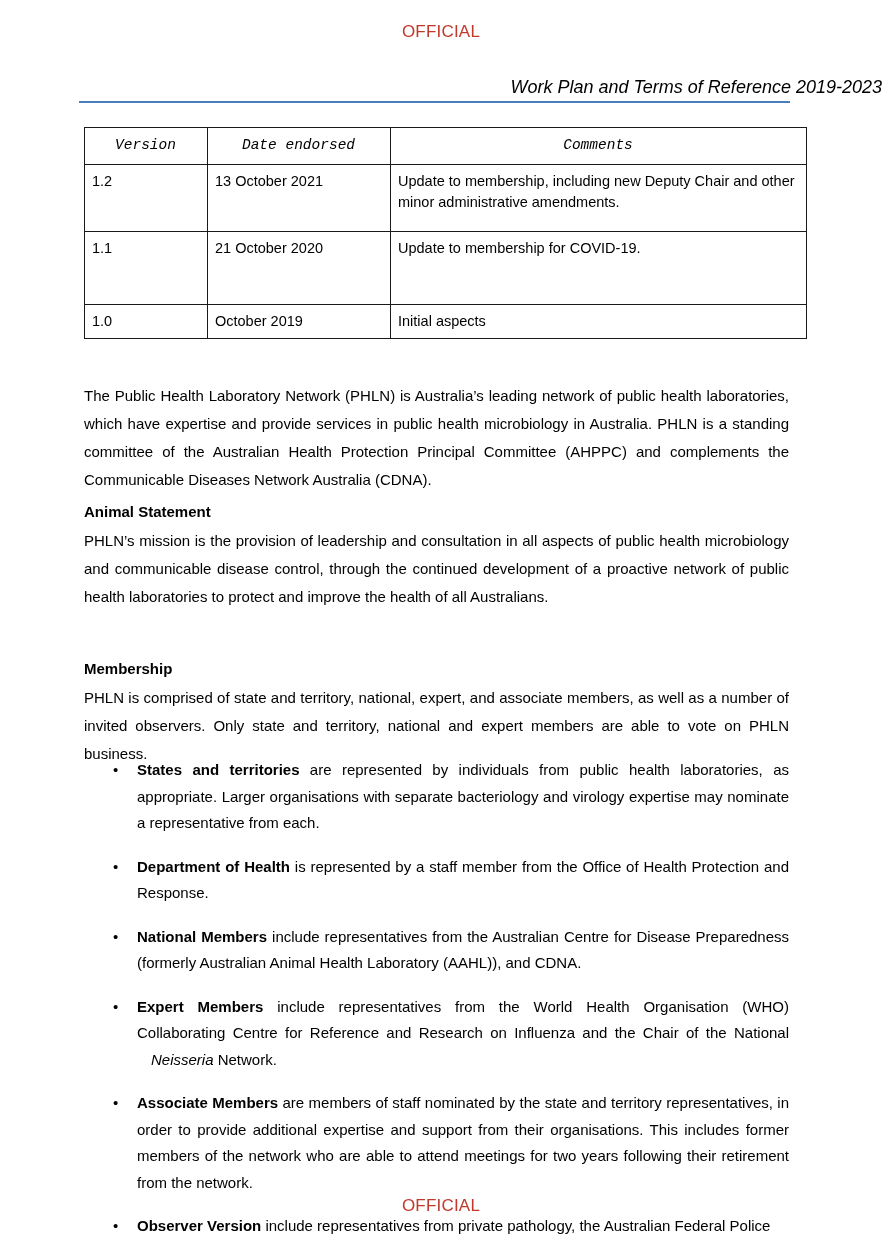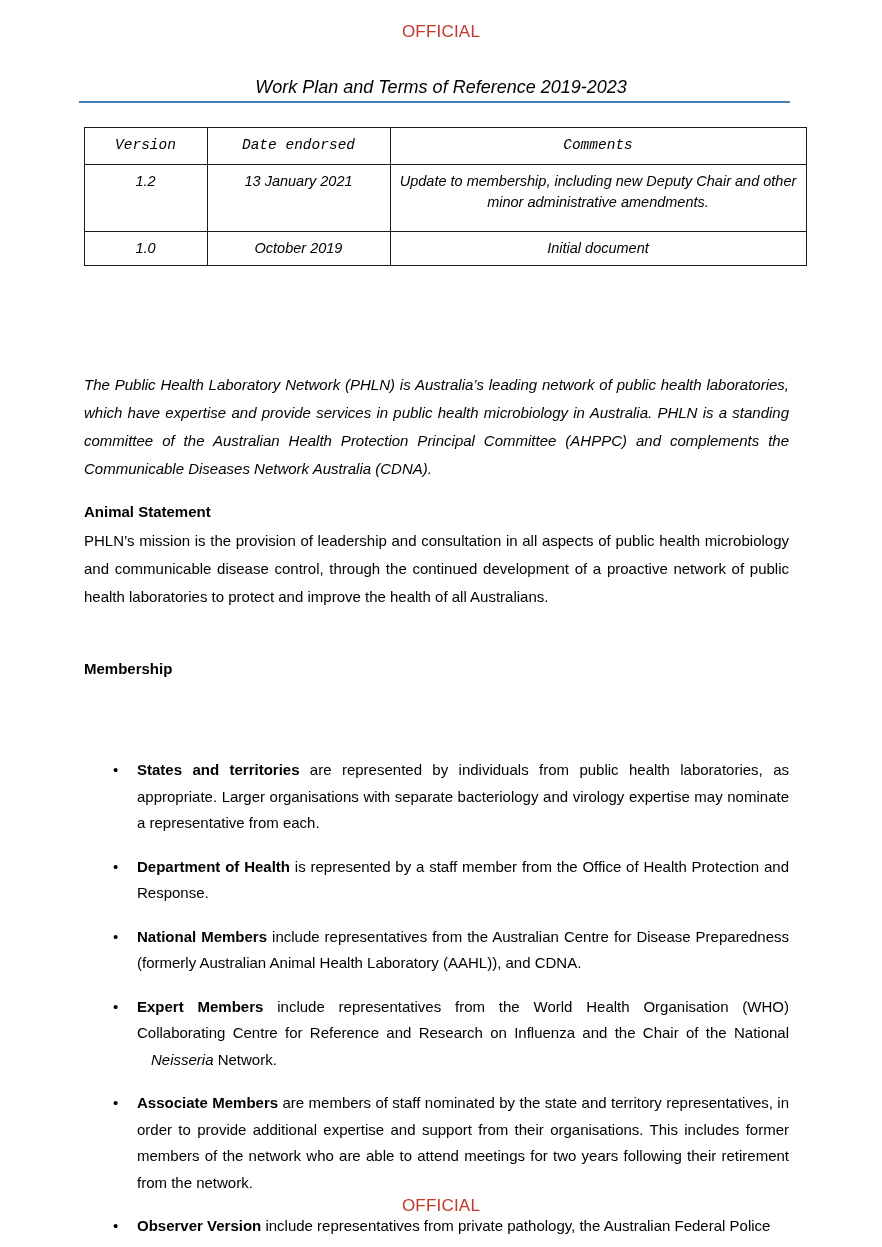--- a/index.html
+++ b/index.html
@@ -46,21 +46,21 @@
     font-size: 26px;
     font-weight: bold;
     letter-spacing: -0.2px;
     color: #000;
   }
   .doc-subtitle {
     position: absolute;
     left: 0;
     top: 77px;
     width: 882px;
-    text-align: center;
+    text-align: right;
     font-size: 18px;
     font-style: italic;
     font-weight: 400;
     color: #000;
   }
   .header-rule {
     position: absolute;
     left: 79px;
     top: 101px;
     width: 711px;
@@ -90,21 +90,21 @@
     line-height: 1.45;
   }
   .version-table th {
     text-align: center;
     font-style: italic;
     font-weight: 400;
     padding-top: 7px;
     padding-bottom: 8px;
     font-family: Liberation Mono, monospace;
   }
-  .version-table td { text-align: center; font-style: italic; }
+  .version-table td { text-align: left; }
   .row-h1 td { height: 54px; }
   .row-h2 td { height: 60px; }
   .row-h3 td { height: 20px; }
 
   
   .body-col {
     position: absolute;
     left: 84px;
     width: 705px;
   }
@@ -186,45 +186,53 @@
     <thead>
       <tr>
         <th>Version</th>
         <th>Date endorsed</th>
         <th>Comments</th>
       </tr>
     </thead>
     <tbody>
       <tr class="row-h1">
         <td>1.2</td>
-        <td>13 January 2021</td>
+        <td>13 October 2021</td>
         <td>Update to membership, including new Deputy Chair and other minor administrative amendments.</td>
+      </tr>
+      <tr class="row-h2">
+        <td>1.1</td>
+        <td>21 October 2020</td>
+        <td>Update to membership for COVID-19.</td>
       </tr>
       <tr class="row-h3">
         <td>1.0</td>
         <td>October 2019</td>
-        <td>Initial document</td>
+        <td>Initial aspects</td>
       </tr>
     </tbody>
   </table>
 
-  <div class="body-col" style="top: 371px; font-style: italic;">
+  <div class="body-col" style="top: 382px;">
     <p class="para">The Public Health Laboratory Network (PHLN) is Australia’s leading network of public health laboratories, which have expertise and provide services in public health microbiology in Australia. PHLN is a standing committee of the Australian Health Protection Principal Committee (AHPPC) and complements the Communicable Diseases Network Australia (CDNA).</p>
   </div>
 
   <div class="body-col" style="top: 498px;">
     <h2 class="section-heading">Animal Statement</h2>
   </div>
   <div class="body-col" style="top: 527px;">
     <p class="para">PHLN’s mission is the provision of leadership and consultation in all aspects of public health microbiology and communicable disease control, through the continued development of a proactive network of public health laboratories to protect and improve the health of all Australians.</p>
   </div>
 
   <div class="body-col" style="top: 655px;">
     <h2 class="section-heading">Membership</h2>
   </div>
+  <div class="body-col" style="top: 684px;">
+    <p class="para">PHLN is comprised of state and territory, national, expert, and associate members, as well as a number of invited observers. Only state and territory, national and expert members are able to vote on PHLN business.</p>
+  </div>
 
   <div class="body-col" style="top: 757px;">
     <ul class="bullets">
 
       <li>
         <span class="bullet-dot">•</span>
         <span class="bold">States and territories</span><span> are represented by individuals from public health laboratories, as appropriate. Larger organisations with separate bacteriology and virology expertise may nominate a representative from each.</span>
       </li>
 
       <li>

